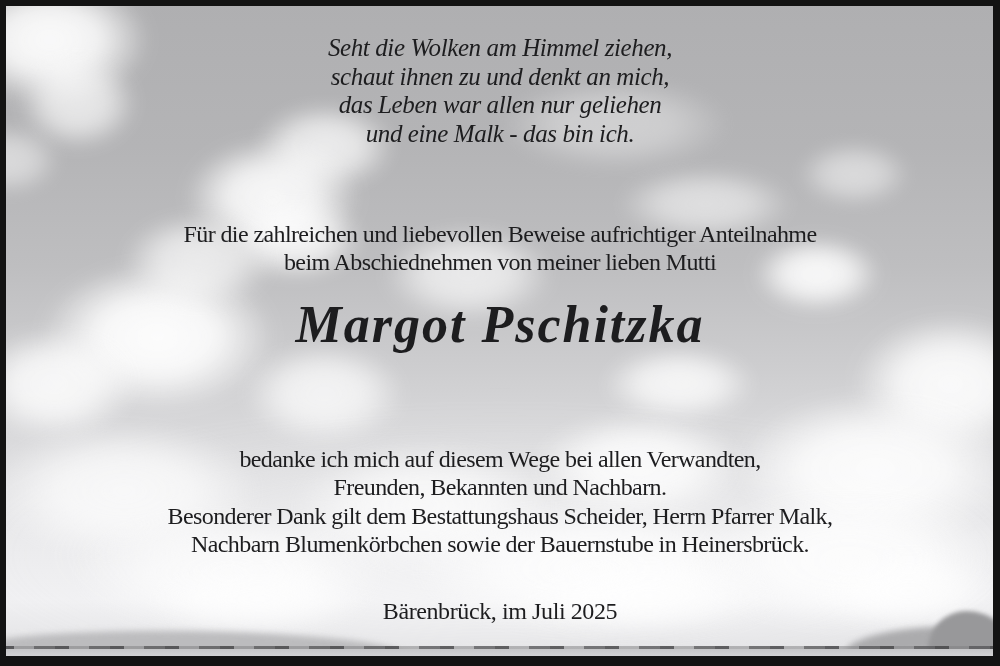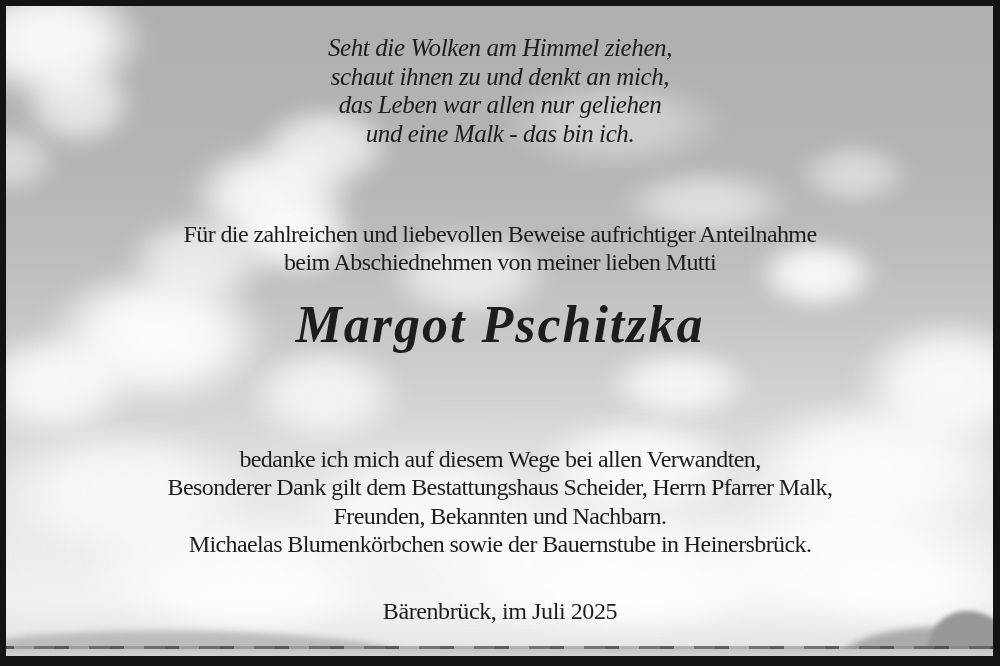--- a/index.html
+++ b/index.html
@@ -123,23 +123,23 @@
 
   <div id="deceased" class="txt">Margot Pschitzka</div>
 
   <div id="intro" class="txt">
     <div>Für die zahlreichen und liebevollen Beweise aufrichtiger Anteilnahme</div>
     <div>beim Abschiednehmen von meiner lieben Mutti</div>
   </div>
 
   <div id="thanks" class="txt">
     <div>bedanke ich mich auf diesem Wege bei allen Verwandten,</div>
+    <div>Freunden, Bekannten und Nachbarn.</div>
     <div>Besonderer Dank gilt dem Bestattungshaus Scheider, Herrn Pfarrer Malk,</div>
-    <div>Freunden, Bekannten und Nachbarn.</div>
-    <div>Michaelas Blumenkörbchen sowie der Bauernstube in Heinersbrück.</div>
+    <div>Nachbarn Blumenkörbchen sowie der Bauernstube in Heinersbrück.</div>
   </div>
 
 
   <div id="dateline" class="txt">Bärenbrück, im Juli 2025</div>
 
   <div class="frame" id="frame-top"></div>
   <div class="frame" id="frame-left"></div>
   <div class="frame" id="frame-right"></div>
   <div class="frame" id="frame-bottom"></div>
 

